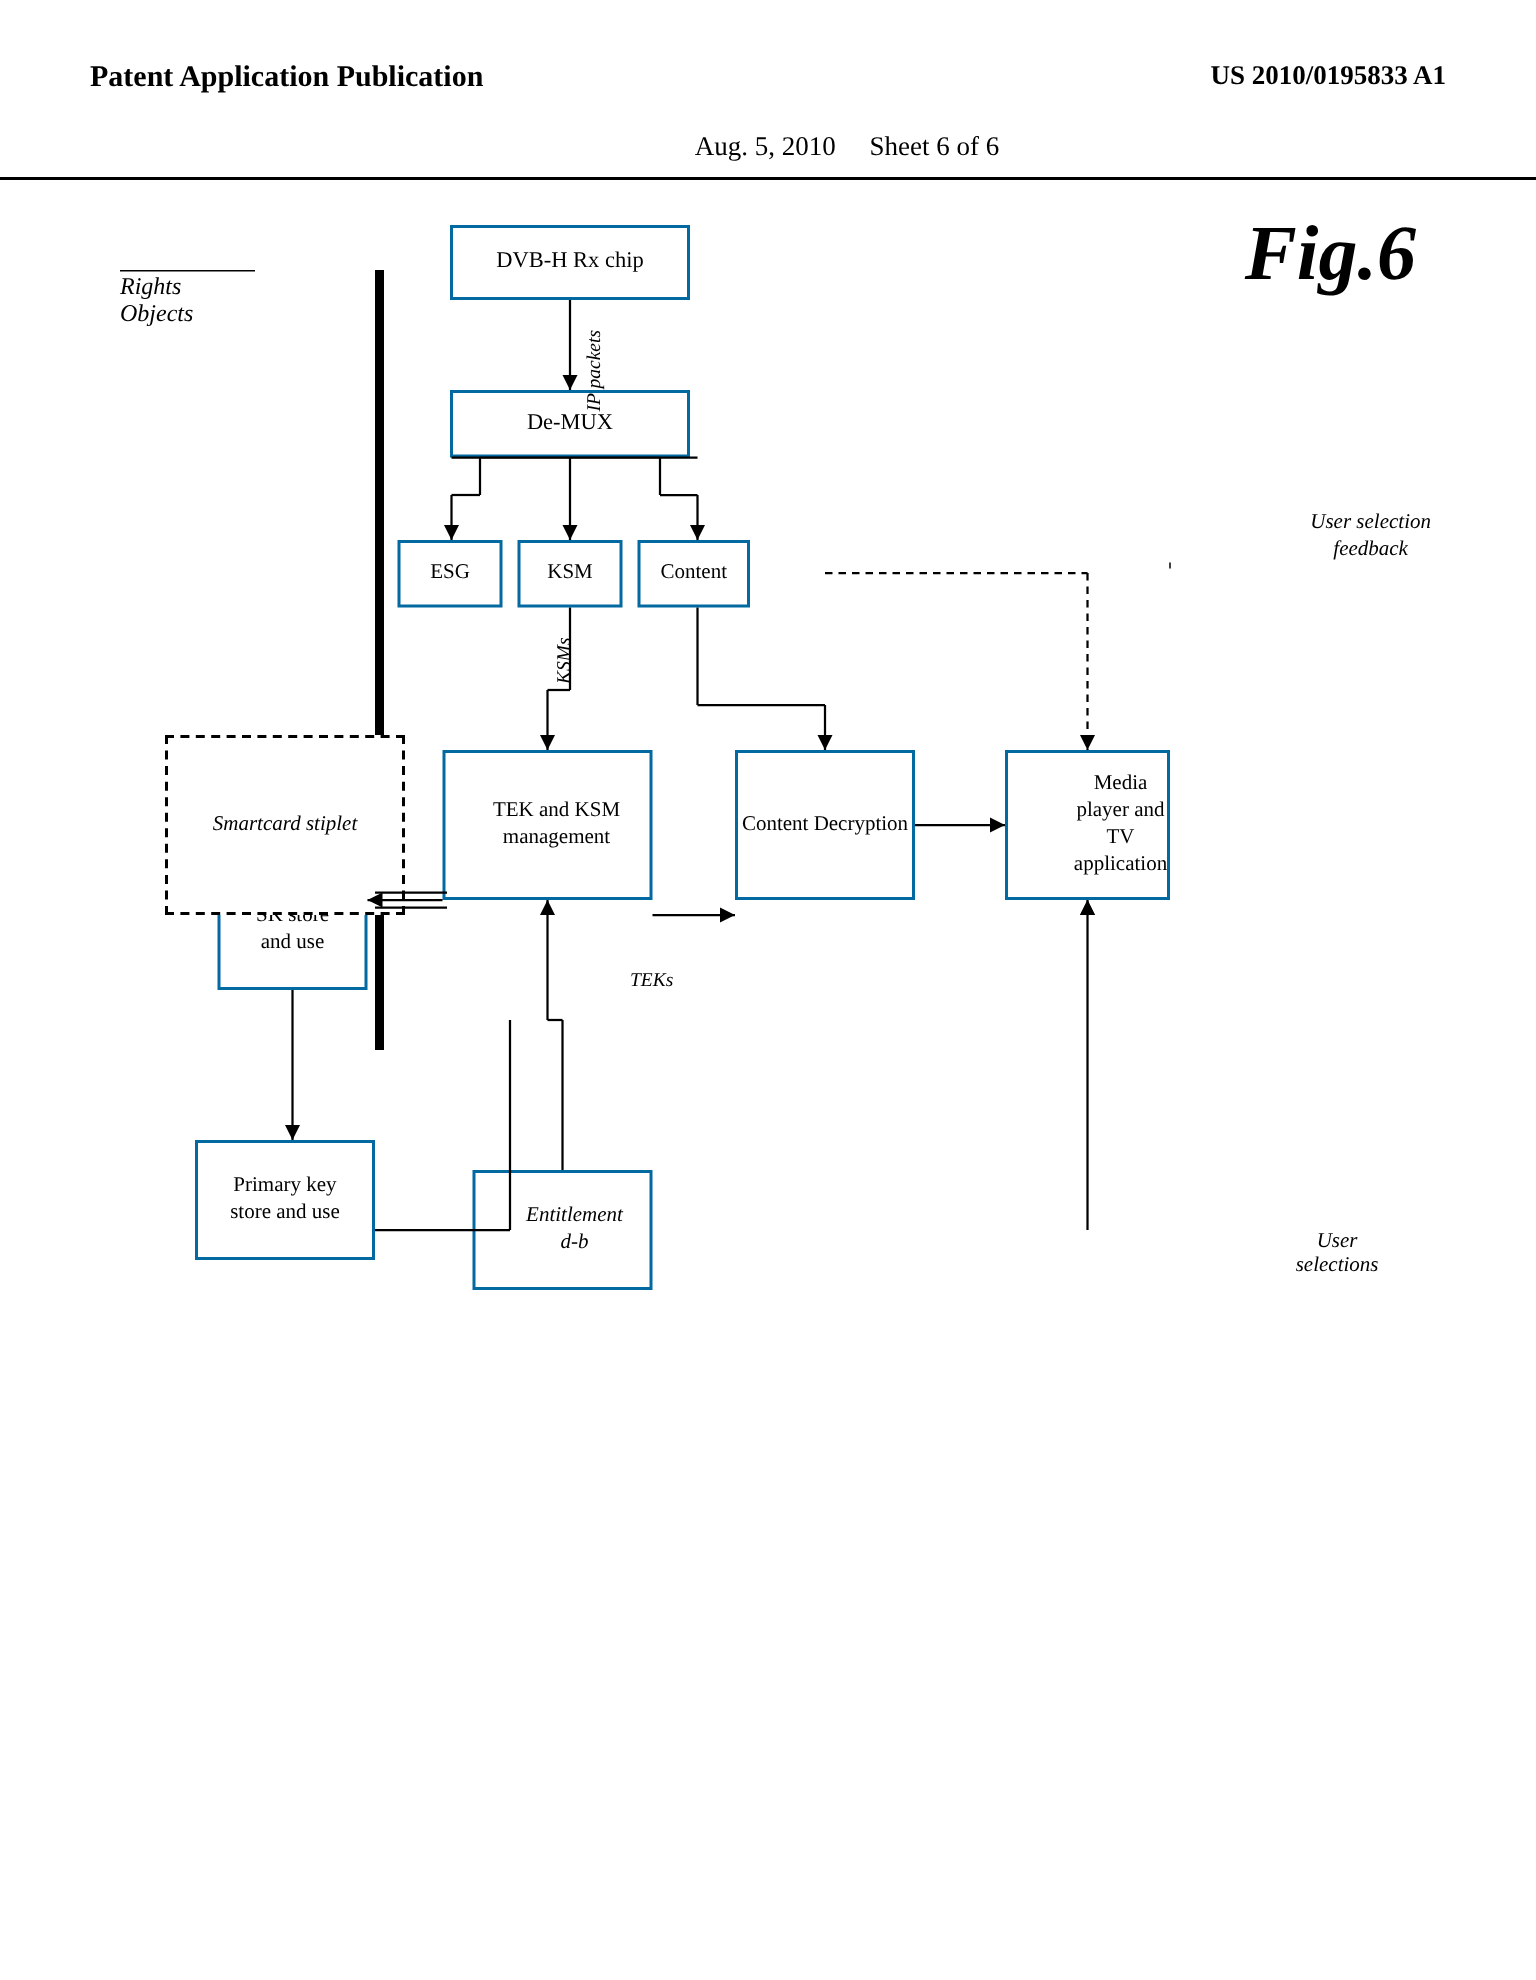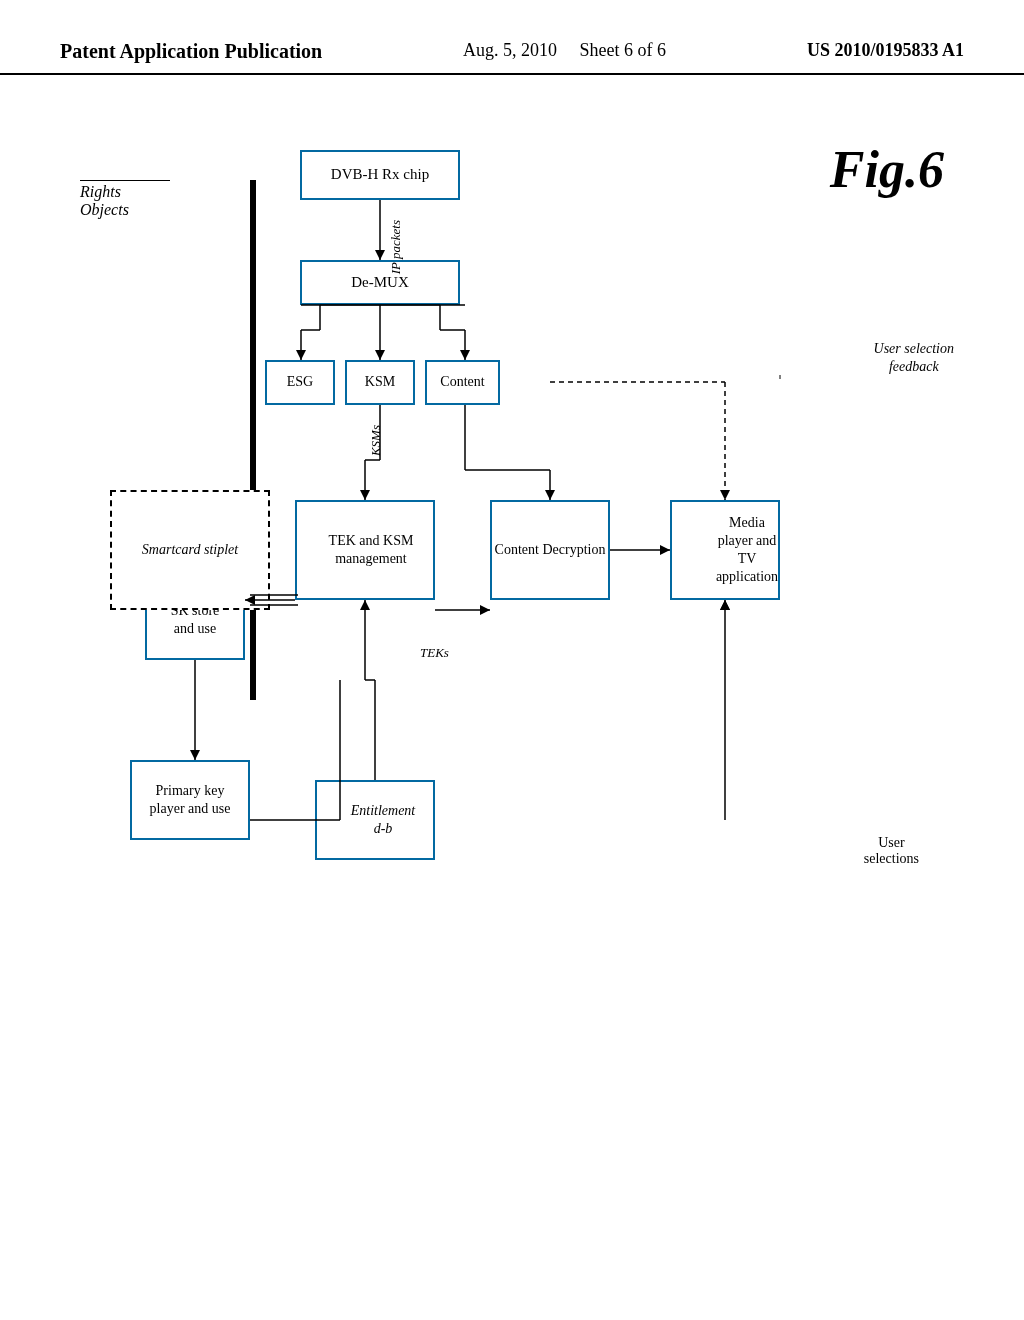--- a/index.html
+++ b/index.html
@@ -29,20 +29,21 @@
     }
 
     .header-left {
       font-size: 20px;
       font-weight: bold;
     }
 
     .header-center {
       font-size: 18px;
       text-align: center;
+      margin-top: 47px;
     }
 
     .header-right {
       font-size: 18px;
       font-weight: bold;
     }
 
     .diagram-area {
       position: absolute;
       top: 120px;
@@ -188,23 +189,24 @@
       left: 265px;
       width: 120px;
       height: 80px;
       font-style: italic;
       padding-left: 16px;
     }
 
     
     .user-selections-label {
       position: absolute;
-      top: 715px;
+      top: 700px;
       right: 55px;
       font-size: 14px;
+      font-style: italic;
       text-align: center;
     }
 
     
     .box-smartcard {
       position: absolute;
       top: 370px;
       left: 60px;
       width: 160px;
       height: 120px;
@@ -316,21 +318,21 @@
     <div class="box box-media-player">
       <span style="white-space:pre-line;margin-left:44px;">Media player and
 TV application</span>
     </div>
     <div class="box box-sk-store">
       <span style="white-space:pre-line;">SK store
 and use</span>
     </div>
     <div class="box box-primary-key">
       <span style="white-space:pre-line;">Primary key
-player and use</span>
+store and use</span>
     </div>
     <div class="box box-entitlement">
       <span style="white-space:pre-line;">Entitlement
 d-b</span>
     </div>
 
     <div class="box-smartcard">
       <span>Smartcard
 stiplet</span>
     </div>

